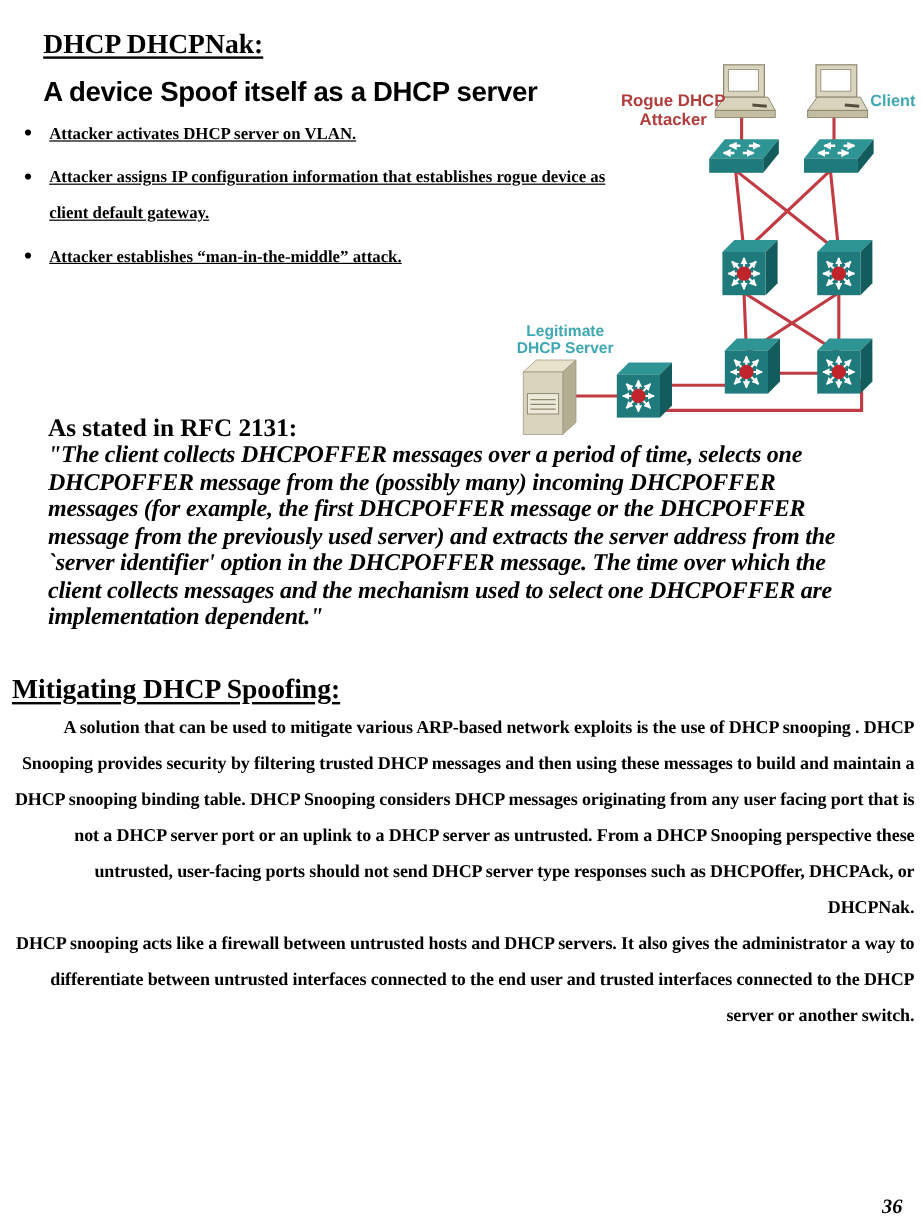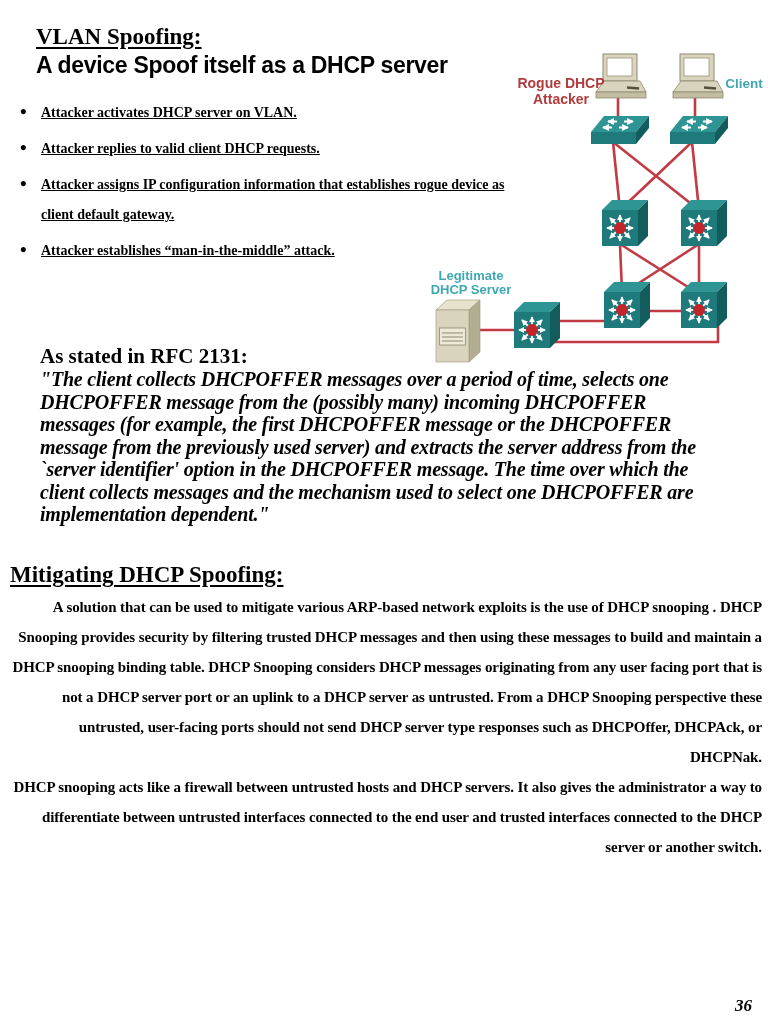--- a/index.html
+++ b/index.html
@@ -6,21 +6,21 @@
   html,body { width:768px; height:1024px; }
   body {
     position:relative; background:#ffffff; color:#000;
     font-family:"Liberation Serif", serif; overflow:hidden;
   }
   .title {
     position:absolute; left:36px; top:24px; font-size:23px; font-weight:bold;
     text-decoration:underline; text-decoration-thickness:2px; text-underline-offset:3px;
   }
   .subtitle {
-    position:absolute; left:36px; top:52px; font-size:23px; font-weight:bold;
+    position:absolute; left:36px; top:63px; font-size:23px; font-weight:bold;
     font-family:"Liberation Sans", sans-serif; letter-spacing:-0.3px;text-align:center;
   }
   ul.bullets { position:absolute; left:20px; top:98px; width:486px; list-style:none; }
   ul.bullets li {
     position:relative; padding-left:21px; font-size:14px; font-weight:bold;
     line-height:30px; margin-bottom:6px;text-decoration:underline;
   }
   ul.bullets li::before { content:"\2022"; position:absolute; left:0; top:-1px; font-size:19px; }
   .rfc { position:absolute; left:40px; top:344px; width:678px; }
   .rfc-heading { font-size:21px; font-weight:bold; line-height:24px; }
@@ -35,26 +35,25 @@
   }
   .mit-paragraph { font-size:15px; font-weight:bold; line-height:30px; letter-spacing:-0.1px;text-align:right; }
   .page-number { position:absolute; right:16px; top:996px; font-size:17px; font-style:italic; font-weight:bold; }
   .diagram { position:absolute; left:428px; top:50px; width:340px; height:345px; }
   .diagram text { font-family:"Liberation Sans", sans-serif; font-weight:bold; }
   .links { stroke:#C13B44; stroke-width:2.6; fill:none; }
 </style>
 </head>
 <body>
 
-<h1 class="title">VLAN Spoofing:</h1>
+<h1 class="title">DHCP DHCPNak:</h1>
 <h2 class="subtitle">A device Spoof itself as a DHCP server</h2>
 
 <ul class="bullets">
   <li>Attacker activates DHCP server on VLAN.</li>
-  <li>Attacker replies to valid client DHCP requests.</li>
   <li>Attacker assigns IP configuration information that establishes rogue device as client default gateway.</li>
   <li>Attacker establishes “man-in-the-middle” attack.</li>
 </ul>
 
 <svg class="diagram" viewBox="0 0 340 345">
   <defs>
     <marker id="aw" viewBox="0 0 6 6" refX="5.2" refY="3" markerWidth="3.4" markerHeight="3.4" orient="auto">
       <path d="M0,0 L6,3 L0,6 Z" fill="#ffffff"></path>
     </marker>
     <g id="pc">

